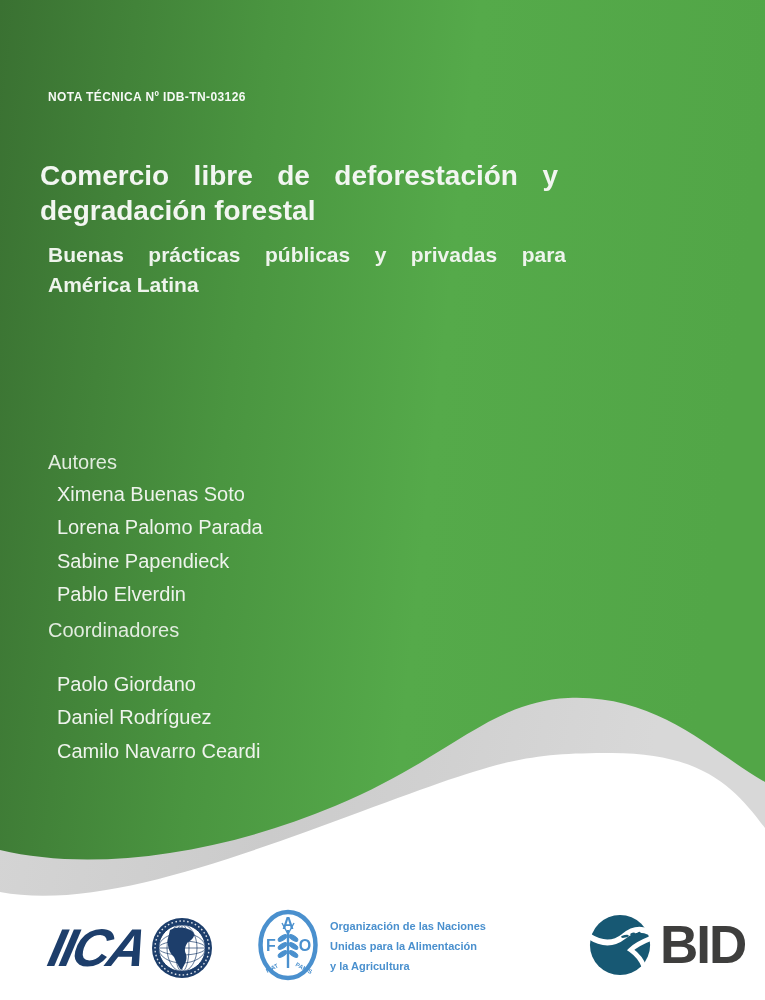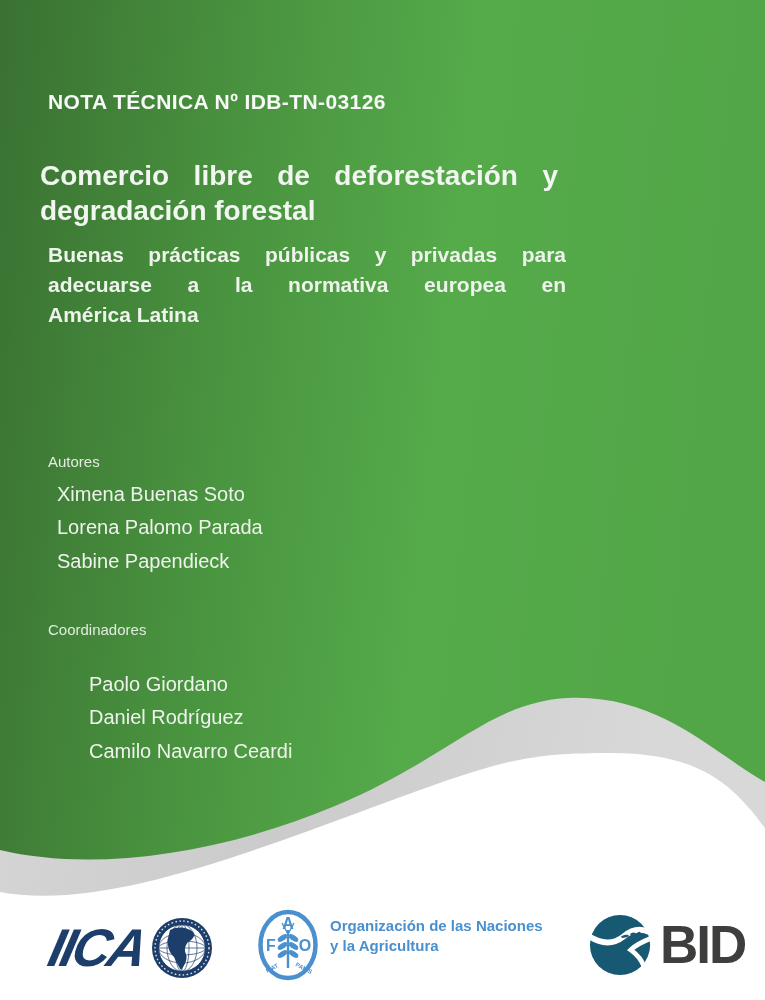--- a/index.html
+++ b/index.html
@@ -11,64 +11,64 @@
     overflow:hidden;
     background:#ffffff;
   }
   .bg-svg {
     position:absolute; inset:0; width:765px; height:1000px; z-index:0;
   }
   .content { position:absolute; inset:0; z-index:1; }
 
   .doc-number {
     position:absolute; left:48px; top:90px;
-    font-size:21px; font-weight:600; letter-spacing:0.4px;
+    font-size:12px; font-weight:600; letter-spacing:0.4px;
     color:#f6f9f5;
   }
   .title-block {
     position:absolute; left:40px; top:158px; width:518px;
     font-size:28px; font-weight:700; line-height:35px;
     color:#f2f6f1;
   }
   .subtitle-block {
     position:absolute; left:48px; top:240px; width:518px;
     font-size:21px; font-weight:700; line-height:30px;
     color:#eef4ec;
   }
   .jline { text-align:justify; overflow:hidden; }
   .title-block .jline { height:35px; }
   .subtitle-block .jline { height:30px; }
   .jline::after { content:""; display:inline-block; width:100%; height:0; line-height:0; vertical-align:top; }
 
   .people-label {
     position:absolute; left:48px;
-    font-size:15px; font-weight:400; color:#e2ecdf; line-height:18px;
+    font-size:20px; font-weight:400; color:#e2ecdf; line-height:18px;
   }
   .authors-label { top:453px; }
   .coordinators-label { top:621px; }
   .people-names {
     position:absolute; left:57px;
     font-size:20px; font-weight:400; color:#eef3ec; line-height:33.4px;
   }
   .authors-names { top:478px; }
-  .coordinators-names { top:668px;margin-left:32px; }
+  .coordinators-names { top:668px; }
 
   
   .logo { position:absolute; display:flex; align-items:center; z-index:2; }
   .iica-logo { left:50px; top:916px; }
   .iica-text {
     font-size:53px; font-weight:700; font-style:italic;
     color:#1d3e6b; letter-spacing:-3px; line-height:64px;
     transform:skewX(-13deg);
     padding-right:6px;
   }
   .fao-logo { left:258px; top:908px; align-items:flex-start; }
   .fao-text {
     margin-left:12px; margin-top:8px;
-    font-size:15px; font-weight:700; color:#4a90ce; line-height:20px;
+    font-size:11px; font-weight:700; color:#4a90ce; line-height:20px;
   }
   .bid-logo { left:588px; top:912px; }
   .bid-text {
     font-size:53px; font-weight:700; color:#3e3e3d;
     letter-spacing:-2px; line-height:66px; margin-left:6px;
   }
 </style>
 </head>
 <body>
 
@@ -95,29 +95,29 @@
 
   <div class="doc-number">NOTA TÉCNICA Nº IDB-TN-03126</div>
 
   <div class="title-block">
     <div class="jline">Comercio libre de deforestación y</div>
     <div>degradación forestal</div>
   </div>
 
   <div class="subtitle-block">
     <div class="jline">Buenas prácticas públicas y privadas para</div>
-    <div class="jline">adecuarse a la normativa europea en</div>
     <div>América Latina</div>
   </div>
 
   <div class="people-label authors-label">Autores</div>
   <div class="people-names authors-names">
     <div>Ximena Buenas Soto</div>
     <div>Lorena Palomo Parada</div>
     <div>Sabine Papendieck</div>
+    <div>Pablo Elverdin</div>
   </div>
 
   <div class="people-label coordinators-label">Coordinadores</div>
   <div class="people-names coordinators-names">
     <div>Paolo Giordano</div>
     <div>Daniel Rodríguez</div>
     <div>Camilo Navarro Ceardi</div>
   </div>
 
   <div class="logo iica-logo">
@@ -152,20 +152,21 @@
         <ellipse cx="24.5" cy="38" rx="5" ry="2.1" transform="rotate(-34 24.5 38)"></ellipse>
         <ellipse cx="35.5" cy="38" rx="5" ry="2.1" transform="rotate(34 35.5 38)"></ellipse>
         <ellipse cx="24.5" cy="46" rx="5" ry="2.1" transform="rotate(-34 24.5 46)"></ellipse>
         <ellipse cx="35.5" cy="46" rx="5" ry="2.1" transform="rotate(34 35.5 46)"></ellipse>
       </g>
       <text x="15" y="62" font-size="6" font-weight="bold" fill="#4a90ce" text-anchor="middle" transform="rotate(-28 15 62)" font-family="Liberation Sans, sans-serif">FIAT</text>
       <text x="45" y="62" font-size="6" font-weight="bold" fill="#4a90ce" text-anchor="middle" transform="rotate(28 45 62)" font-family="Liberation Sans, sans-serif">PANIS</text>
     </svg>
     <div class="fao-text">
       <div>Organización de las Naciones</div>
+      <div>Unidas para la Alimentación</div>
       <div>y la Agricultura</div>
     </div>
   </div>
 
   <div class="logo bid-logo">
     <svg width="66" height="66" viewBox="0 0 68 68">
       <circle cx="33" cy="34" r="31" fill="#175873"></circle>
       <path d="M1,25 C15,34 27,33 37,25 C45,18 54,16 64,21" stroke="#ffffff" stroke-width="6" fill="none"></path>
       <path d="M65,27 C55,31 49,34 44,39 C51,44 56,51 58,57" stroke="#ffffff" stroke-width="5" fill="none"></path>
       <ellipse cx="38" cy="25" rx="4" ry="1.4" fill="#175873" transform="rotate(-12 38 25)"></ellipse>

